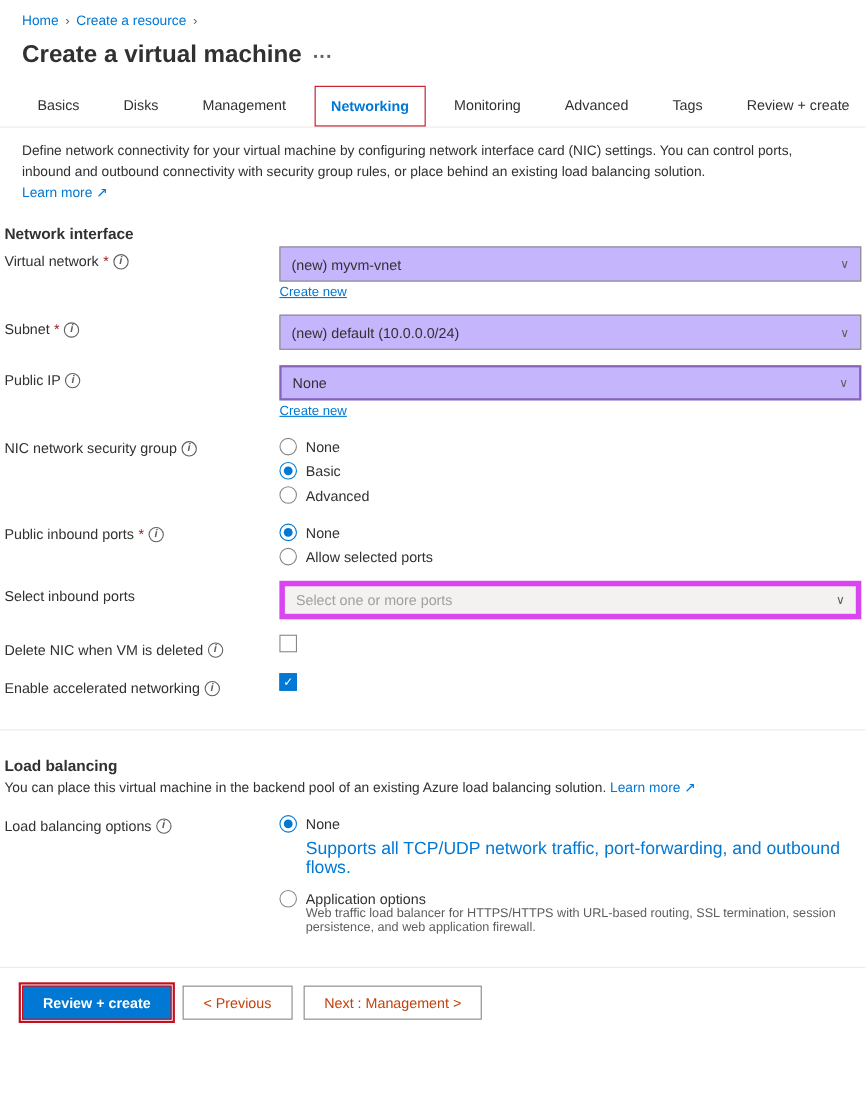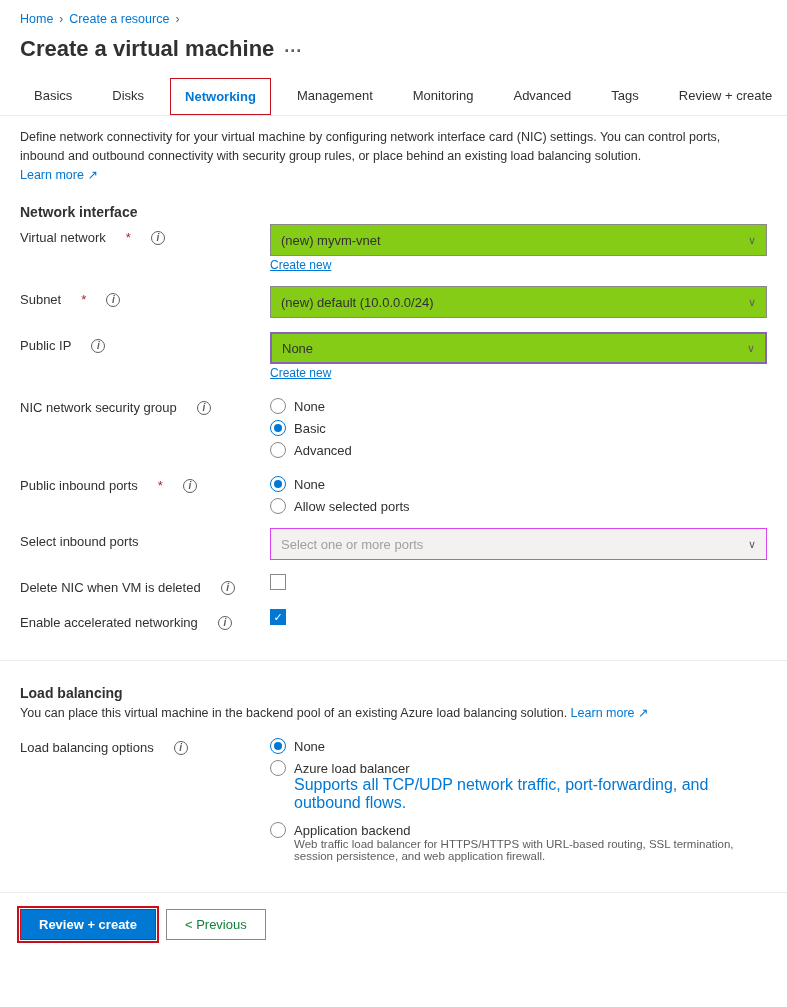--- a/index.html
+++ b/index.html
@@ -6,70 +6,70 @@
     body { font-family: 'Segoe UI', Arial, sans-serif; font-size: 13px; color: #323130; background: #fff; width: 787px; min-height: 1007px; }
     .breadcrumb { display: flex; align-items: center; gap: 6px; padding: 12px 20px 6px; font-size: 12px; color: #0078d4; }
     .breadcrumb span { color: #605e5c; }
     .page-title { display: flex; align-items: flex-end; gap: 10px; padding: 4px 20px 16px; font-size: 22px; font-weight: 600; color: #323130; }
     .page-title .ellipsis { font-size: 18px; color: #605e5c; cursor: pointer; }
     .tabs { display: flex; gap: 12px; border-bottom: 1px solid #edebe9; padding: 0 20px; margin-bottom: 0; }
     .tab { padding: 10px 14px; font-size: 13px; color: #323130; cursor: pointer; border-bottom: 2px solid transparent; white-space: nowrap; }
     .tab.active-border { border: 1.5px solid #c50f1f; color: #0078d4; font-weight: 600; }
     .description { padding: 12px 20px 4px; font-size: 12.5px; color: #323130; line-height: 1.5; }
     .learn-more { color: #0078d4; text-decoration: none; font-size: 12.5px; }
-    .section { padding: 16px 20px 8px; }
+    .section { padding: 16px 4px 8px; }
     .section-title { font-size: 14px; font-weight: 600; color: #323130; margin-bottom: 4px; }
     .section-desc { font-size: 12.5px; color: #323130; margin-bottom: 14px; }
     .form-row { display: flex; align-items: flex-start; margin-bottom: 14px; gap: 10px; }
-    .form-label { width: 240px; min-width: 240px; font-size: 13px; color: #323130; padding-top: 6px; display: flex; align-items: center; gap: 20px; }
+    .form-label { width: 240px; min-width: 240px; font-size: 13px; color: #323130; padding-top: 6px; display: flex; align-items: center; gap: 4px; }
     .info-icon { display: inline-flex; align-items: center; justify-content: center; width: 14px; height: 14px; border-radius: 50%; border: 1px solid #605e5c; color: #605e5c; font-size: 10px; cursor: help; font-style: italic; font-weight: 600; }
     .form-control { flex: 1; }
-    .select-box { display: flex; align-items: center; justify-content: space-between; border: 1px solid #8a8886; padding: 5px 10px; font-size: 13px; color: #323130; background: #84cc16; cursor: pointer; min-height: 32px; }
+    .select-box { display: flex; align-items: center; justify-content: space-between; border: 1px solid #8a8886; padding: 5px 10px; font-size: 13px; color: #323130; background: #c4b5fd; cursor: pointer; min-height: 32px; }
     .select-box .chevron { font-size: 11px; color: #605e5c; }
     .create-new { color: #0078d4; font-size: 12px; cursor: pointer; margin-top: 2px; display: inline-block; }
     .select-box.highlighted { border-color: #8764b8; border-width: 2px; }
     .radio-group { display: flex; flex-direction: column; gap: 6px; padding-top: 4px; }
     .radio-item { display: flex; align-items: center; gap: 8px; font-size: 13px; cursor: pointer; }
     .radio-circle { width: 16px; height: 16px; border-radius: 50%; border: 1.5px solid #8a8886; display: flex; align-items: center; justify-content: center; flex-shrink: 0; }
     .radio-circle.selected { border-color: #0078d4; }
     .radio-circle.selected::after { content: ''; width: 8px; height: 8px; border-radius: 50%; background: #0078d4; }
     .checkbox-item { display: flex; align-items: center; gap: 8px; }
     .checkbox-box { width: 16px; height: 16px; border: 1.5px solid #8a8886; display: flex; align-items: center; justify-content: center; flex-shrink: 0; }
     .checkbox-box.checked { background: #0078d4; border-color: #0078d4; }
     .checkbox-box.checked::after { content: '✓'; color: #fff; font-size: 11px; }
     .divider { border: none; border-top: 1px solid #edebe9; margin: 8px 0; }
     .footer { display: flex; align-items: center; gap: 10px; padding: 16px 20px; border-top: 1px solid #edebe9; margin-top: 8px; }
     .btn-primary { background: #0078d4; color: #fff; border: 1.5px solid #c50f1f; padding: 7px 18px; font-size: 13px; font-weight: 600; cursor: pointer; outline: 2px solid #c50f1f; outline-offset: 1px; }
-    .btn-secondary { background: #fff; color: #15803d; border: 1px solid #8a8886; padding: 7px 18px; font-size: 13px; cursor: pointer; }
+    .btn-secondary { background: #fff; color: #c2410c; border: 1px solid #8a8886; padding: 7px 18px; font-size: 13px; cursor: pointer; }
     .load-balance-desc { font-size: 11.5px; color: #605e5c; margin-left: 24px; }
     .azure-lb-desc { font-size: 16px; color: #0078d4; margin-left: 24px; }
     .inline-link { color: #0078d4; text-decoration: none; }
-    .select-disabled { background: #f3f2f1; border: 1px solid #d946ef; color: #a19f9d; }
+    .select-disabled { background: #f3f2f1; border: 5px solid #d946ef; color: #a19f9d; }
     .req { color: #a4262c; }
   </style>
 </head>
 <body>
 
 <div class="breadcrumb">
   <a href="#" class="learn-more">Home</a>
   <span>›</span>
   <a href="#" class="learn-more">Create a resource</a>
   <span>›</span>
 </div>
 
 <div class="page-title">
   <span>Create a virtual machine</span>
   <span class="ellipsis">···</span>
 </div>
 
 <div class="tabs">
   <div class="tab">Basics</div>
   <div class="tab">Disks</div>
+  <div class="tab">Management</div>
   <div class="tab active-border" style="border:1.5px solid #c50f1f; color:#0078d4; font-weight:600; padding:10px 14px; cursor:pointer; white-space:nowrap;">Networking</div>
-  <div class="tab">Management</div>
   <div class="tab">Monitoring</div>
   <div class="tab">Advanced</div>
   <div class="tab">Tags</div>
   <div class="tab">Review + create</div>
 </div>
 
 <div class="description">
   <span>Define network connectivity for your virtual machine by configuring network interface card (NIC) settings. You can control ports, inbound and outbound connectivity with security group rules, or place behind an existing load balancing solution.</span><br>
   <a href="#" class="learn-more">
     <span>Learn more</span> ↗
@@ -216,34 +216,31 @@
       <span>Load balancing options</span>
       <span class="info-icon">i</span>
     </div>
     <div class="form-control">
       <div class="radio-group">
         <div class="radio-item">
           <div class="radio-circle selected"></div>
           <span>None</span>
         </div>
         <div style="margin-bottom:4px;">
-          <div class="radio-item">
-            <div class="radio-circle"></div>
-            <span>Azure load balancer</span>
-          </div>
           <div class="azure-lb-desc">Supports all TCP/UDP network traffic, port-forwarding, and outbound flows.</div>
         </div>
         <div>
           <div class="radio-item">
             <div class="radio-circle"></div>
-            <span>Application backend</span>
+            <span>Application options</span>
           </div>
           <div class="load-balance-desc">Web traffic load balancer for HTTPS/HTTPS with URL-based routing, SSL termination, session persistence, and web application firewall.</div>
         </div>
       </div>
     </div>
   </div>
 </div>
 
 <div class="footer">
   <button class="btn-primary">Review + create</button>
   <button class="btn-secondary">&lt; Previous</button>
+  <button class="btn-secondary">Next : Management &gt;</button>
 </div>
 
 </body></html>

